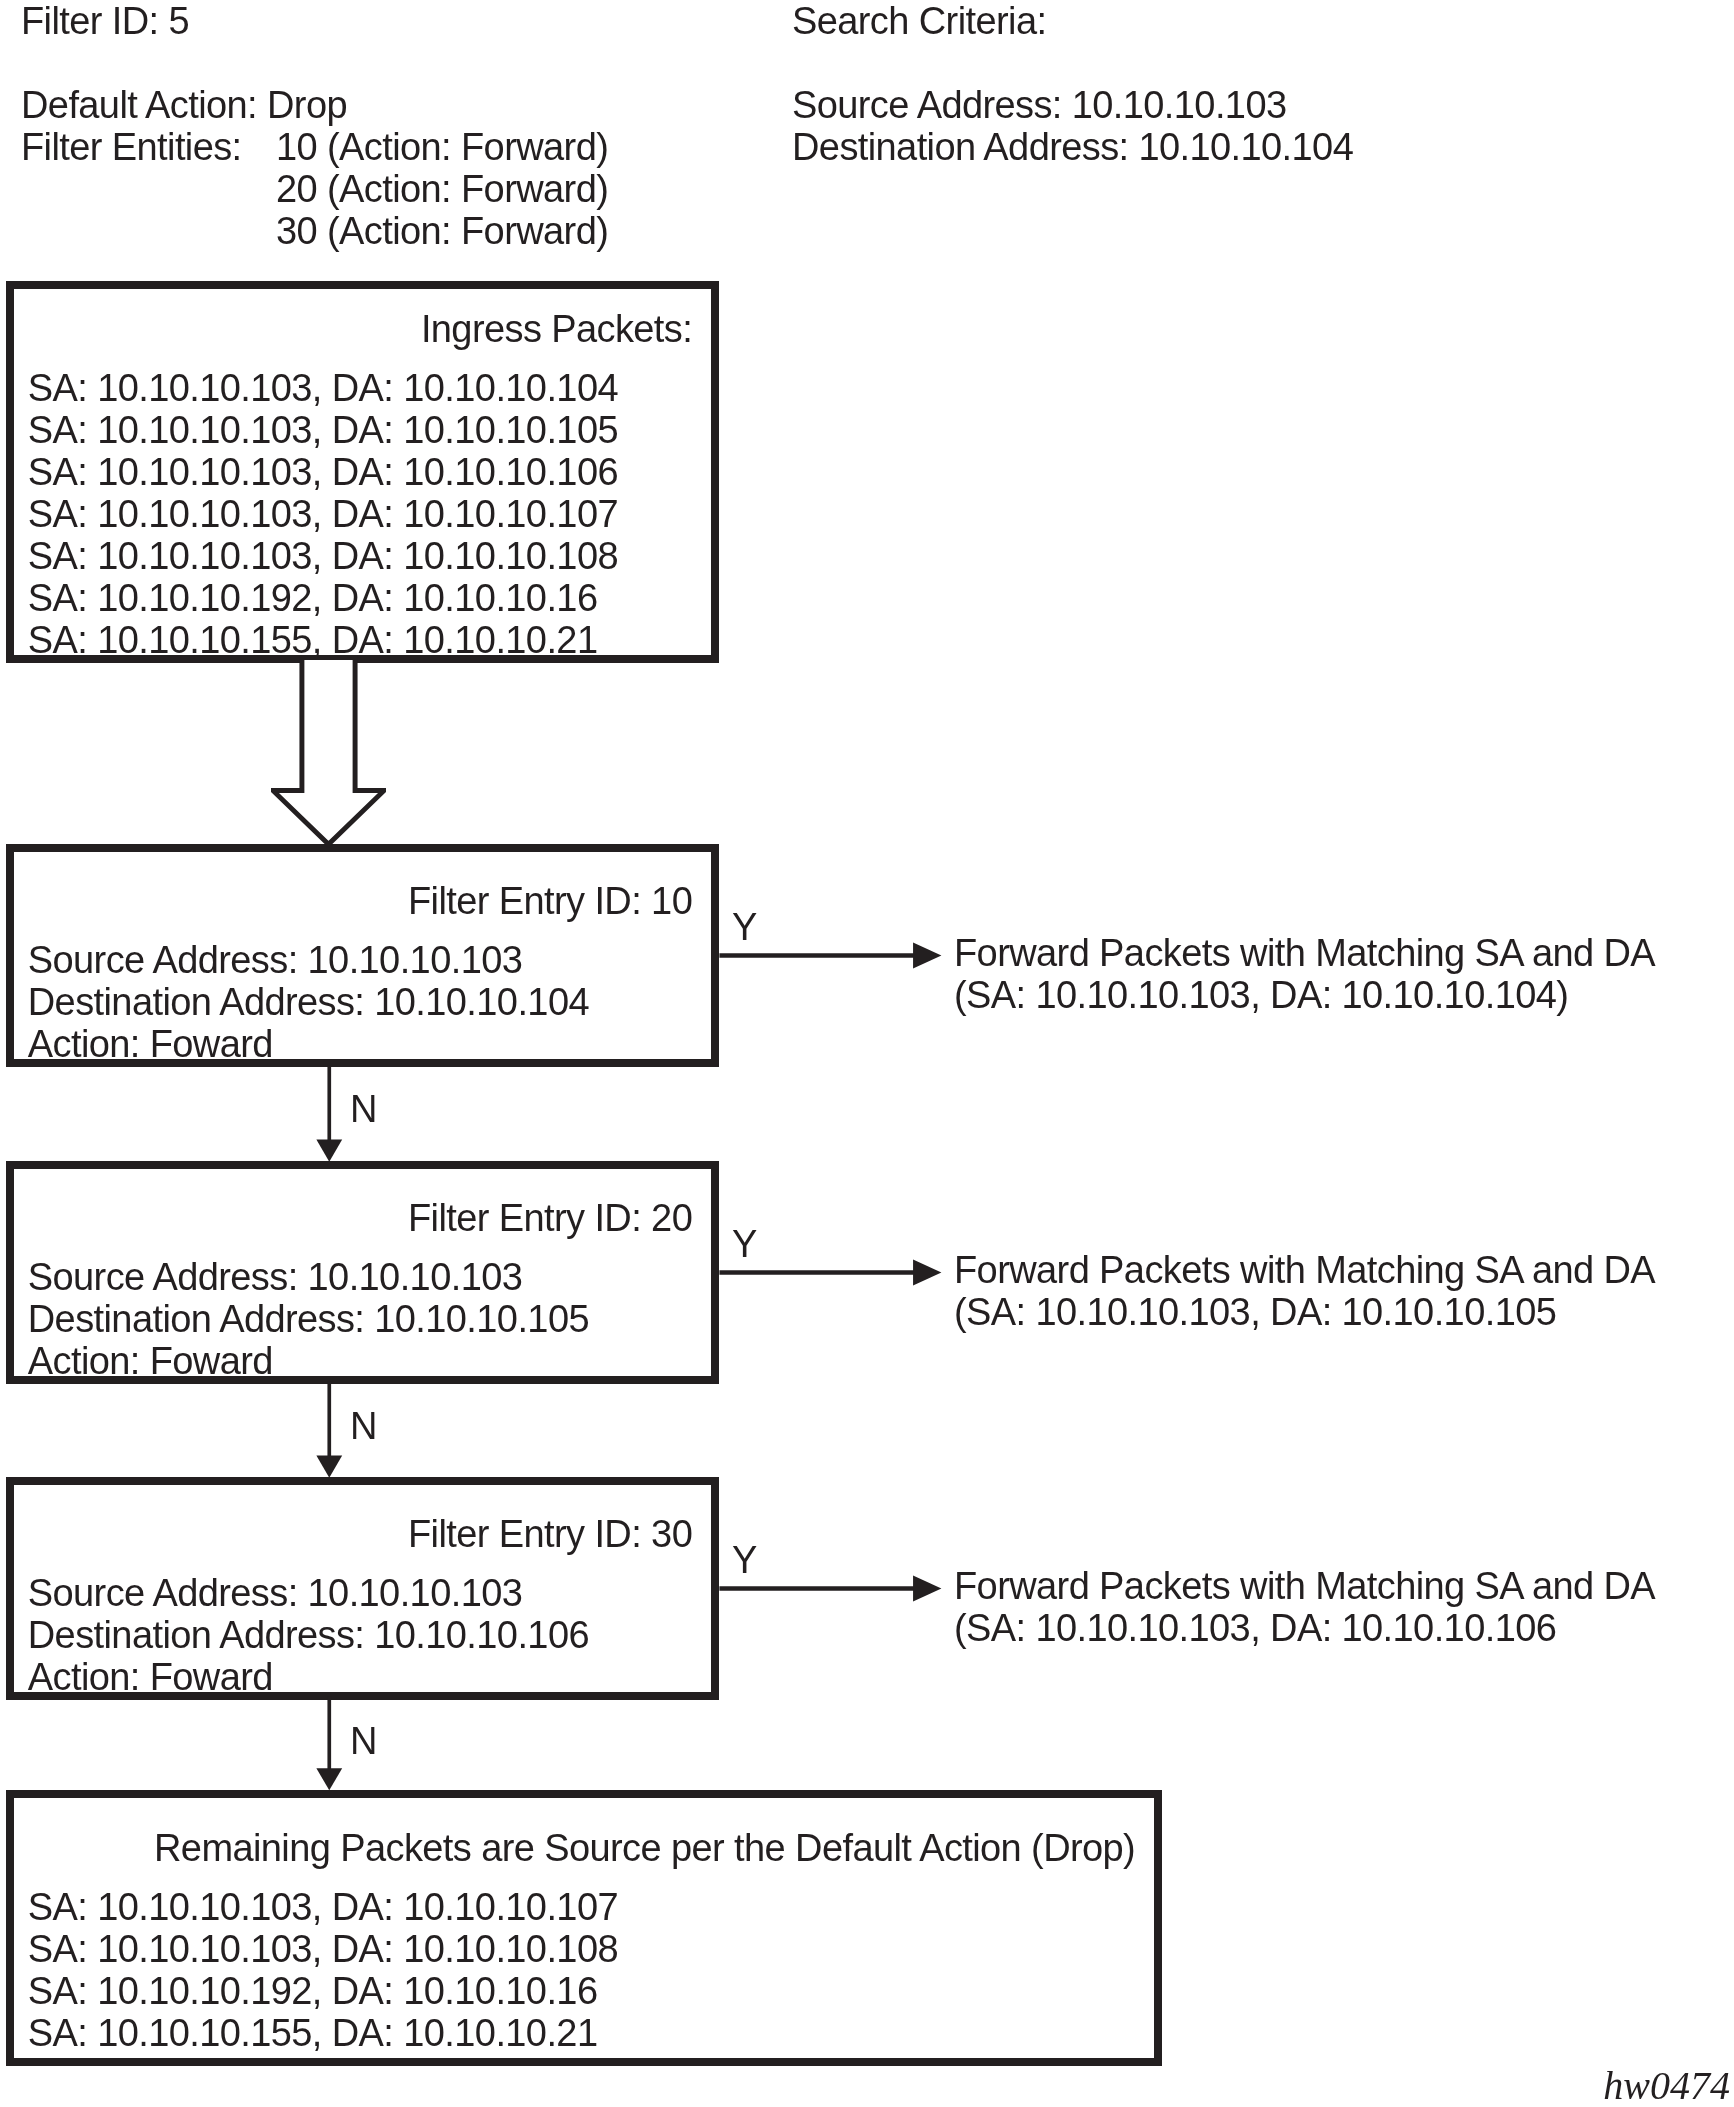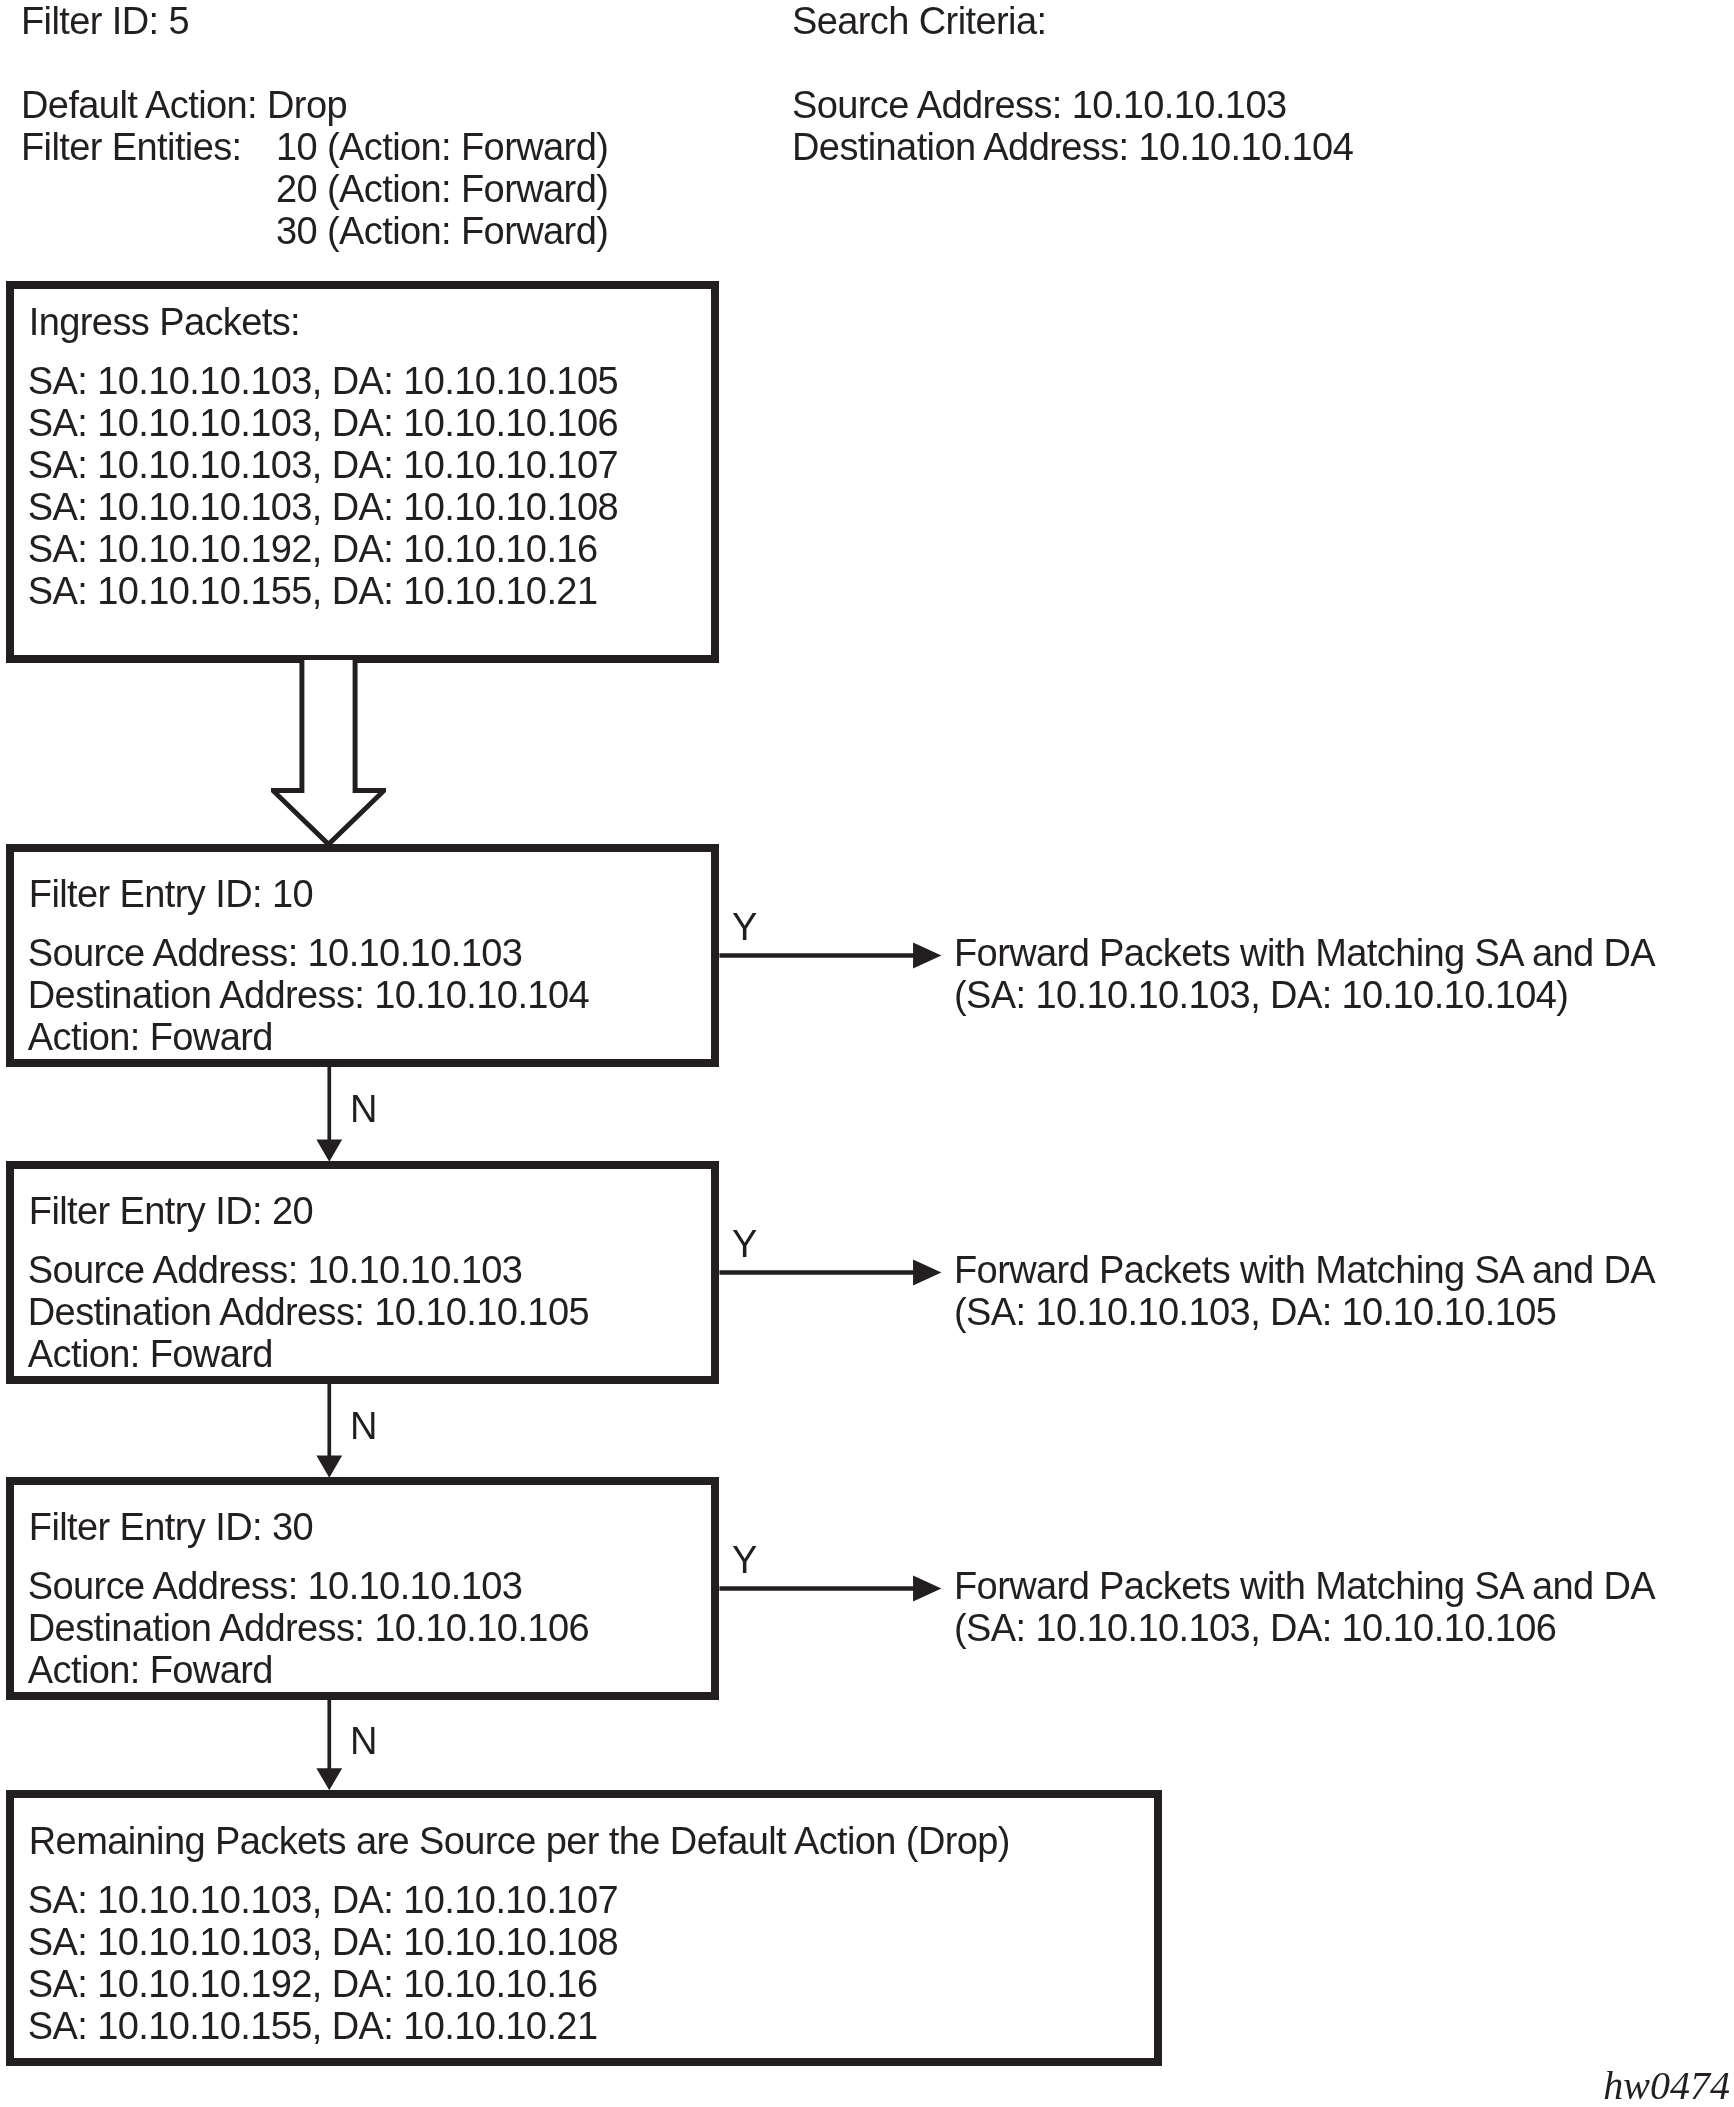--- a/index.html
+++ b/index.html
@@ -28,25 +28,26 @@
   
   .box {
     position: absolute;
     box-sizing: border-box;
     border: 8px solid #231f20;
     background: #ffffff;
     padding: 15px 11px 0 13.6px;
     z-index: 1;
   }
   .box .box-title {
-    margin: 1px;
+    margin: 8px;
     font-size: inherit;
     font-weight: normal;
     line-height: 42px;
     white-space: nowrap;
+    text-align: right;
   }
   .box ul {
     list-style: none;
     margin: 17.4px 0 0 0;
     padding: 0;
   }
   .box li { line-height: 42px; white-space: nowrap; }
   .pt18 { padding-top: 11px; }
   .pt26 { padding-top: 20px; }
   .pt34 { padding-top: 21px; }
@@ -93,20 +94,21 @@
   <div class="row">Search Criteria:</div>
   <div class="row"></div>
   <div class="row">Source Address: 10.10.10.103</div>
   <div class="row">Destination Address: 10.10.10.104</div>
 </div>
 
 <div class="box pt18" style="left:6.2px; top:281px; width:713px; height:382px;">
   <h3 class="box-title">Ingress Packets:</h3>
   <ul>
 
+  <li>SA: 10.10.10.103, DA: 10.10.10.104</li>
       <li>SA: 10.10.10.103, DA: 10.10.10.105</li>
       <li>SA: 10.10.10.103, DA: 10.10.10.106</li>
       <li>SA: 10.10.10.103, DA: 10.10.10.107</li>
       <li>SA: 10.10.10.103, DA: 10.10.10.108</li>
       <li>SA: 10.10.10.192, DA: 10.10.10.16</li>
       <li>SA: 10.10.10.155, DA: 10.10.10.21</li>
     </ul>
 </div>
 
 <svg class="connector" style="left:271px; top:655px;" width="115" height="193" viewBox="0 0 186 312">

